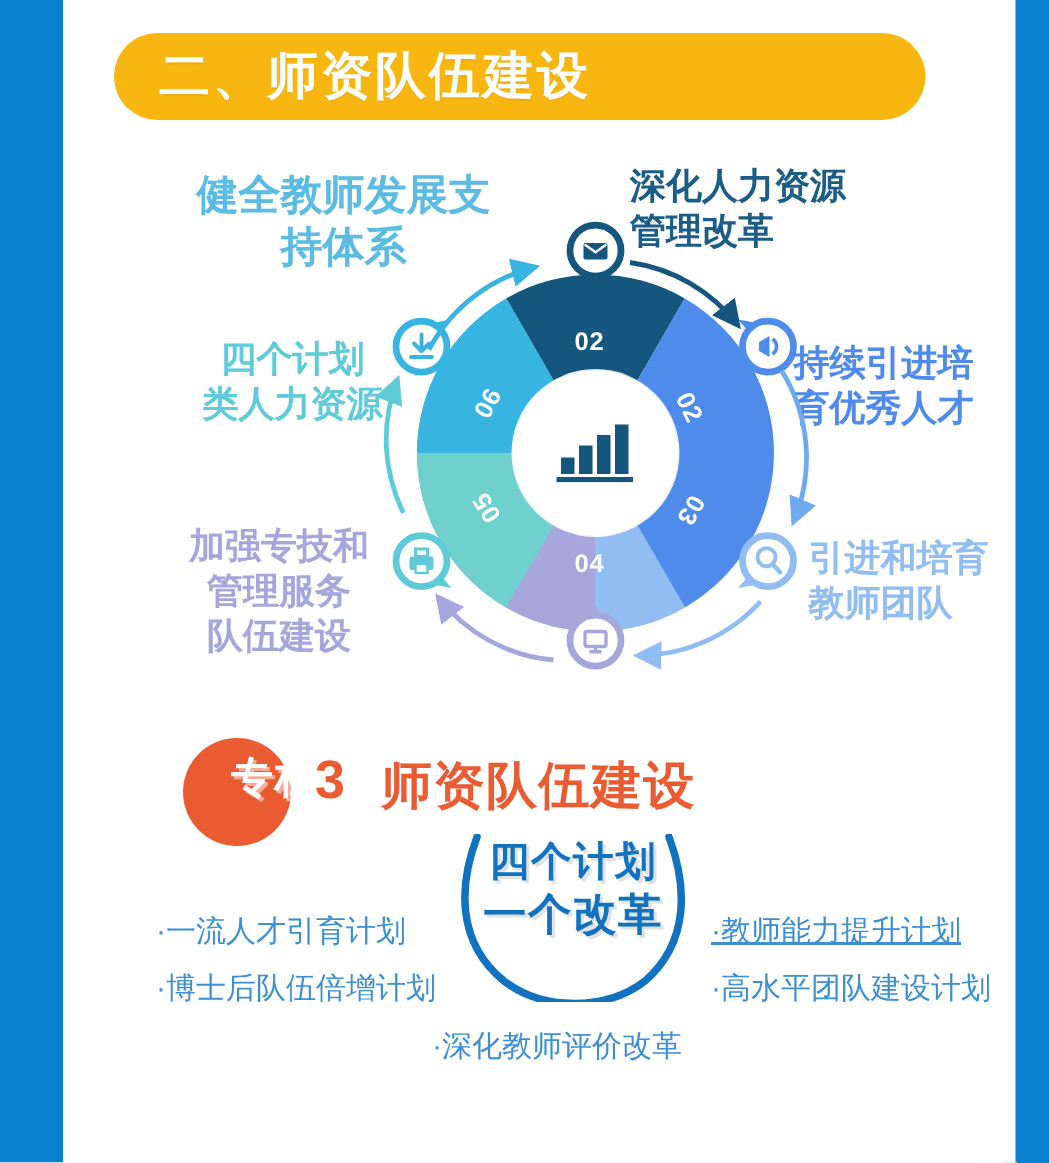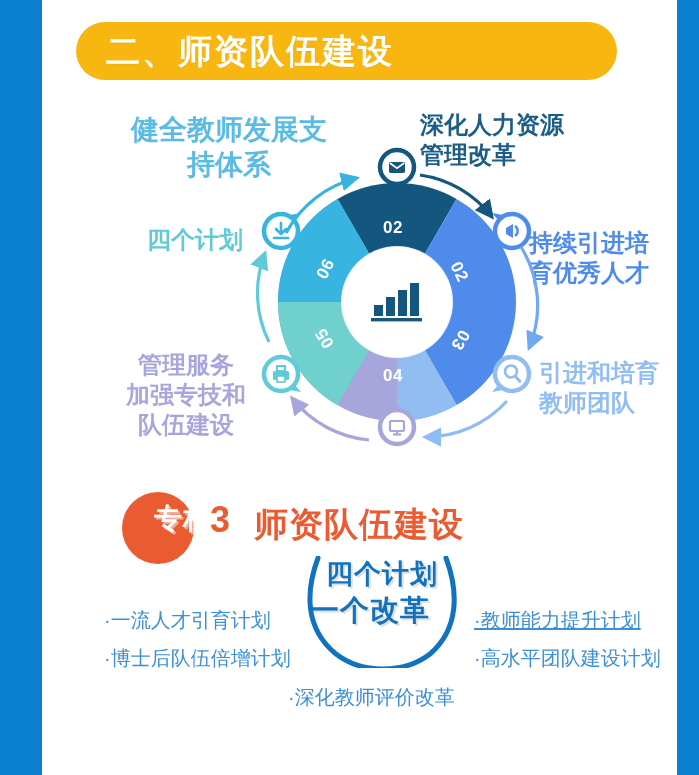--- a/index.html
+++ b/index.html
@@ -77,21 +77,21 @@
 
   
   .bracket{position:absolute;left:258px;top:556px;width:164px;height:112px;}
   .bracket svg{display:block;}
   .bk-l1{
     position:absolute;left:272px;top:561px;width:136px;text-align:center;
     color:#1173c0;font-size:27px;font-weight:bold;letter-spacing:1px;line-height:1;
     text-shadow:2px 2px 0 rgba(170,170,170,.35);
   }
   .bk-l2{
-    position:absolute;left:268px;top:596px;width:144px;
+    position:absolute;left:268px;top:596px;width:144px;text-align:center;
     color:#1173c0;font-size:29px;font-weight:bold;letter-spacing:1px;line-height:1;
     text-shadow:2px 2px 0 rgba(170,170,170,.35);
   }
 
   .plan{position:absolute;color:#3d8fd4;font-size:20px;white-space:nowrap;}
   .p0{left:62px;top:607px;}
   .p1{left:62px;top:645px;}
   .p2{left:432px;top:607px;text-decoration:underline;}
   .p3{left:432px;top:645px;}
   .p4{left:246px;top:684px;}
@@ -116,30 +116,31 @@
       <div>持体系</div>
     </div>
 
     <div class="lbl lbl-tr">
       <div>深化人力资源</div>
       <div>管理改革</div>
     </div>
 
     <div class="lbl lbl-l1">
       <div>四个计划</div>
+      <div>类人力资源</div>
     </div>
 
     <div class="lbl lbl-r1">
       <div>持续引进培</div>
       <div>育优秀人才</div>
     </div>
 
     <div class="lbl lbl-l2">
+      <div>加强专技和</div>
       <div>管理服务</div>
-      <div>加强专技和</div>
       <div>队伍建设</div>
     </div>
 
     <div class="lbl lbl-r2">
       <div>引进和培育</div>
       <div>教师团队</div>
     </div>
 
     <div class="wheel">
       <svg width="238" height="238" viewBox="0 0 238 238" xmlns="http://www.w3.org/2000/svg">

